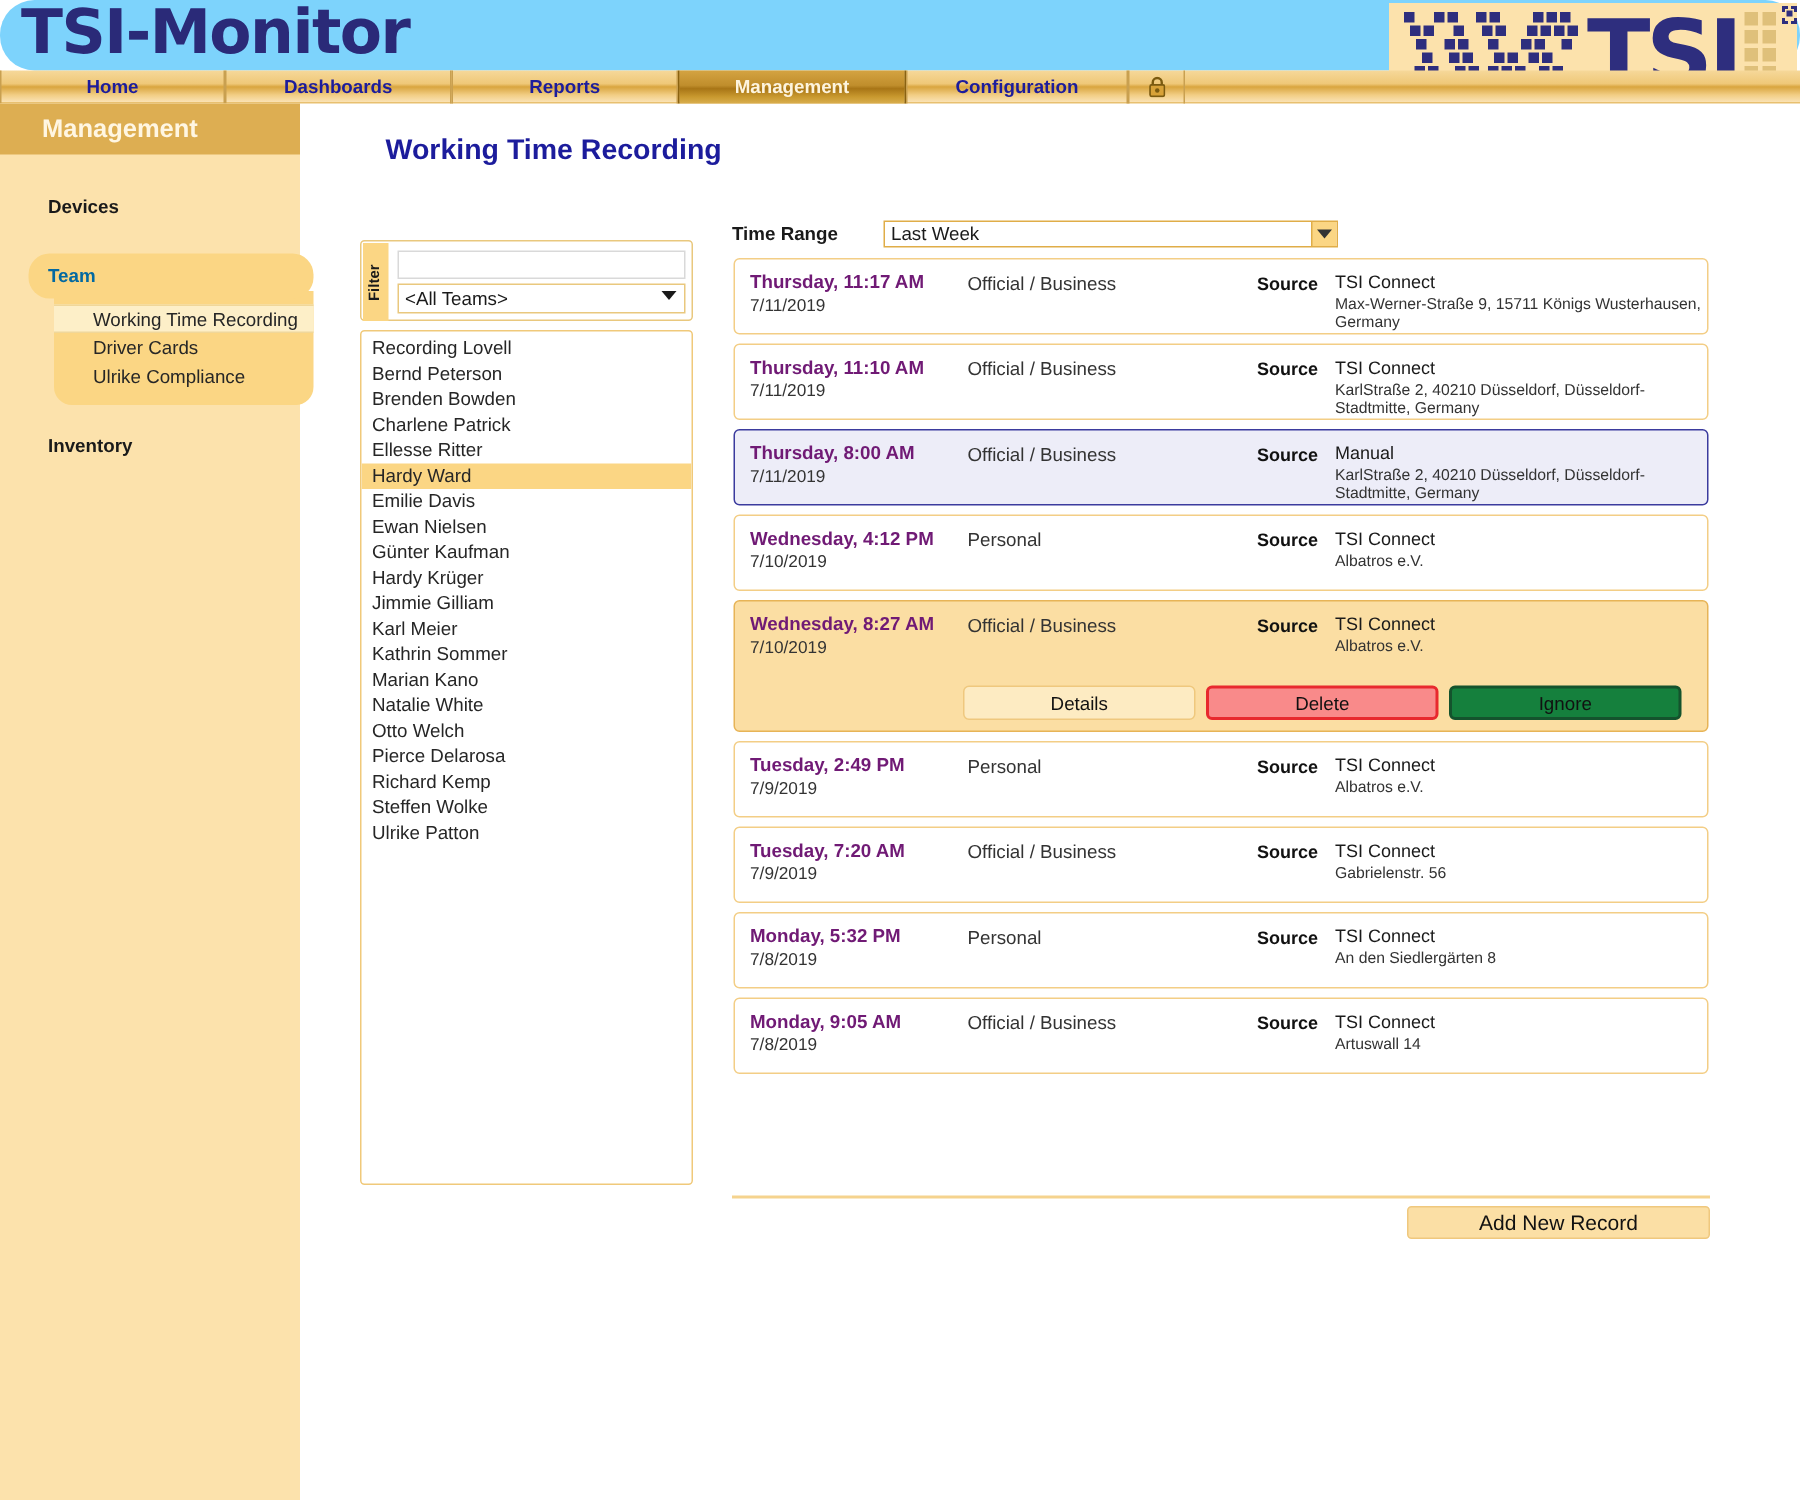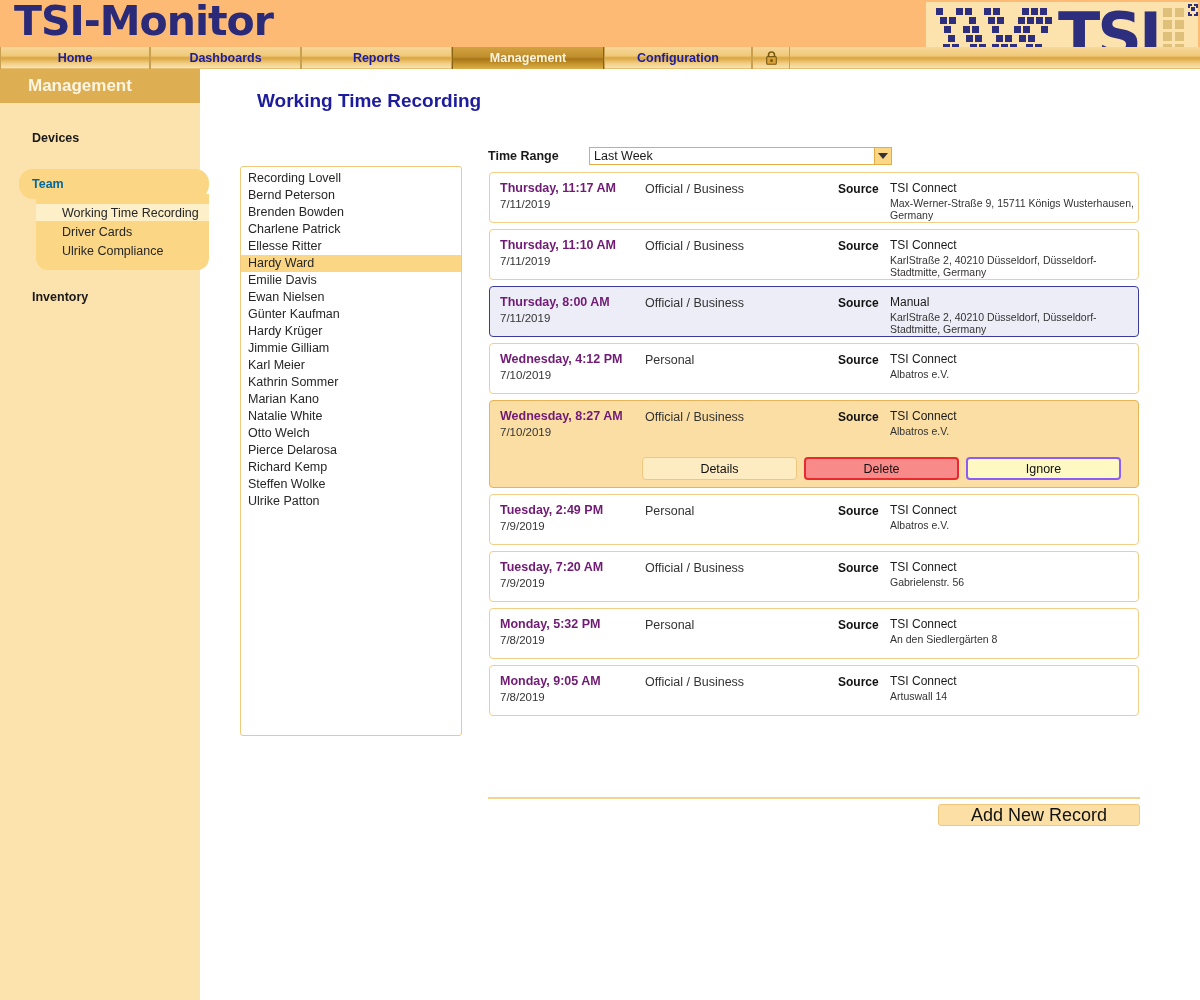--- a/index.html
+++ b/index.html
@@ -7,21 +7,22 @@
     margin: 0; padding: 0;
     width: 1200px; height: 1000px;
     background: #ffffff;
     font-family: "Liberation Sans", sans-serif;
     overflow: hidden;
   }
 
   
   #header {
     position: absolute; left: 0; top: 0; width: 1200px; height: 47px;
-    background: #fdba74;
+    background: #7dd3fc;
+    border-radius: 23px;
   }
   #app-title {
     position: absolute; left: 14px; top: -3px;
     font-size: 41px; font-weight: bold; letter-spacing: -1px;
     color: #2A2A78;
     font-family: "DejaVu Sans", sans-serif;
   }
   #logo {
     position: absolute; right: 2px; top: 2px;
     width: 272px; height: 62px;
@@ -212,31 +213,31 @@
   .rec-actions {
     position: relative; height: 23px; margin-top: 14px;
   }
   .btn {
     position: absolute; top: 0; height: 23px;
     display: flex; align-items: center; justify-content: center;
     font-size: 12.5px; color: #111; border-radius: 4px;
   }
   #btn-details { left: 152px; width: 155px; background: #FDEBC2; border: 1px solid #EFC87E; }
   #btn-delete  { left: 314px; width: 155px; background: #F98A8A; border: 2px solid #E8292E; }
-  #btn-ignore  { left: 476px; width: 155px; background: #fef9c3; border: 2px solid #8b5cf6; }
+  #btn-ignore  { left: 476px; width: 155px; background: #15803d; border: 2px solid #14532d; }
 
   #bottom-rule {
     position: absolute; left: 488px; top: 797px; width: 652px;
     height: 2px; background: #F5D38E;
   }
   #add-new-record {
     position: absolute; left: 938px; top: 804px; width: 202px; height: 22px;
     background: #FBDFA5; border: 1px solid #EFC87E; border-radius: 3px;
     display: flex; align-items: center; justify-content: center;
-    font-size: 18px; color: #111;
+    font-size: 14px; color: #111;
   }
 </style>
 </head>
 <body>
 
 <div id="header">
   <div id="app-title">TSI-Monitor</div>
 
   <svg id="logo" viewBox="0 0 272 62">
     <rect x="0" y="0" width="272" height="62" fill="#FCE2AC"></rect>
@@ -366,20 +367,30 @@
   </div>
 
   <div class="side-top" id="inventory-item">
     <span>Inventory</span>
   </div>
 </div>
 
 <div id="page-title">Working Time Recording</div>
 
 <div id="names-col">
+  <div id="filter-box">
+    <div id="filter-label">
+      <span>Filter</span>
+    </div>
+    <input id="filter-text-input" type="text" value="" placeholder="" style="">
+    <div id="team-select">
+      <span>&lt;All Teams&gt;</span>
+      <span class="caret"></span>
+    </div>
+  </div>
 
   <div id="names-list">
       <div class="name-row"><span>Recording Lovell</span></div>
       <div class="name-row"><span>Bernd Peterson</span></div>
       <div class="name-row"><span>Brenden Bowden</span></div>
       <div class="name-row"><span>Charlene Patrick</span></div>
       <div class="name-row"><span>Ellesse Ritter</span></div>
       <div class="name-row selected"><span>Hardy Ward</span></div>
       <div class="name-row"><span>Emilie Davis</span></div>
       <div class="name-row"><span>Ewan Nielsen</span></div>

